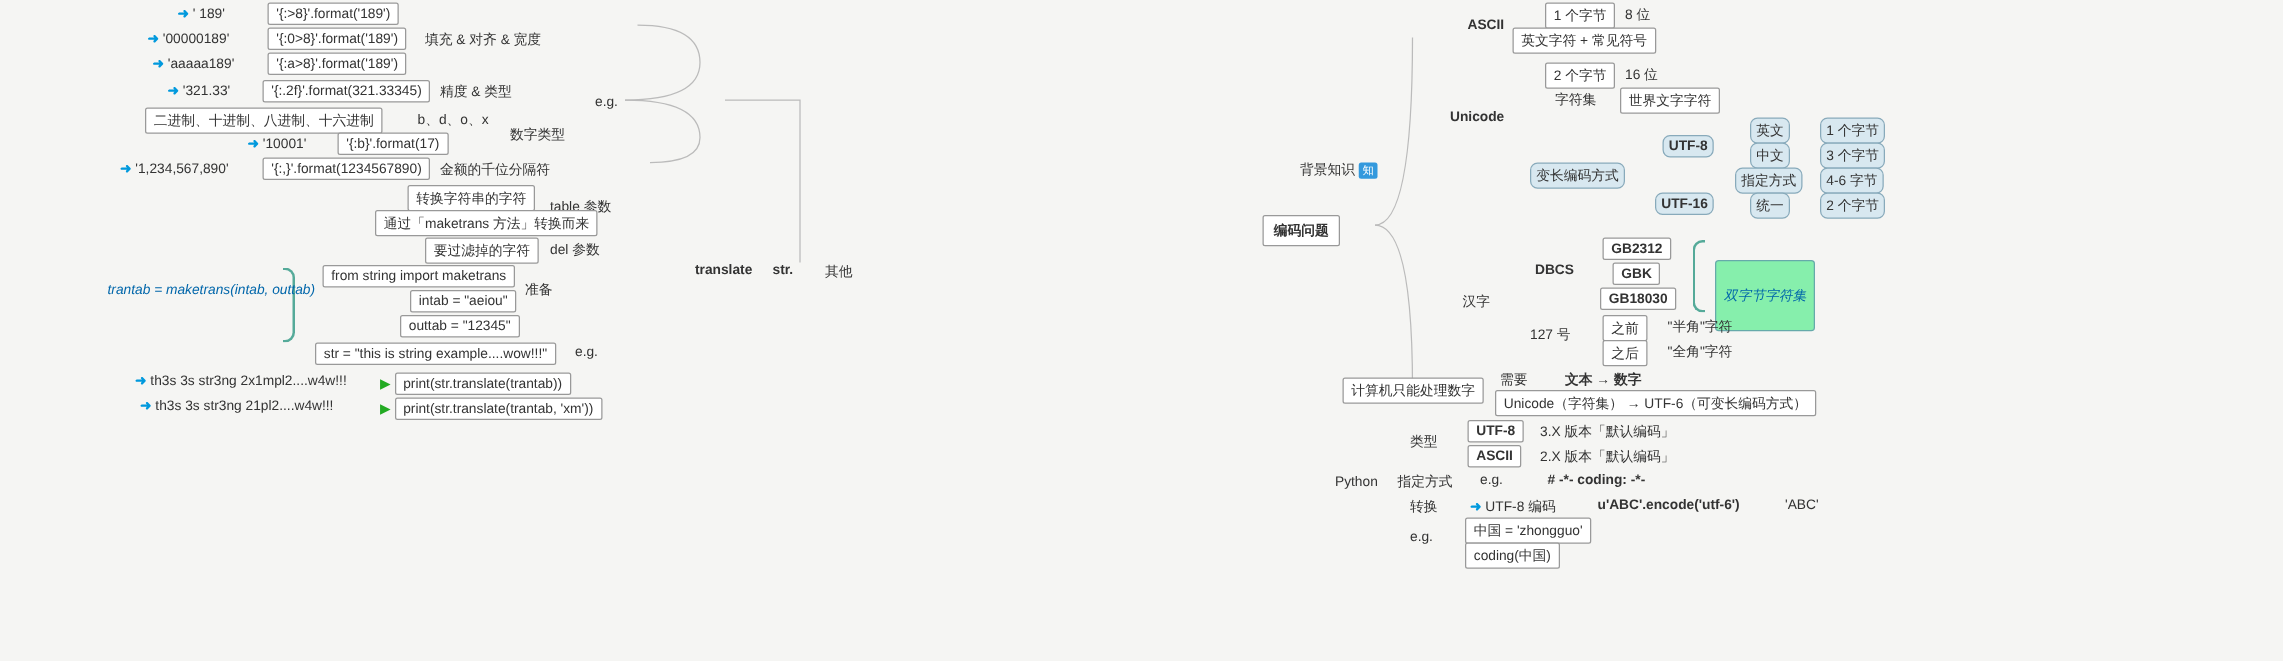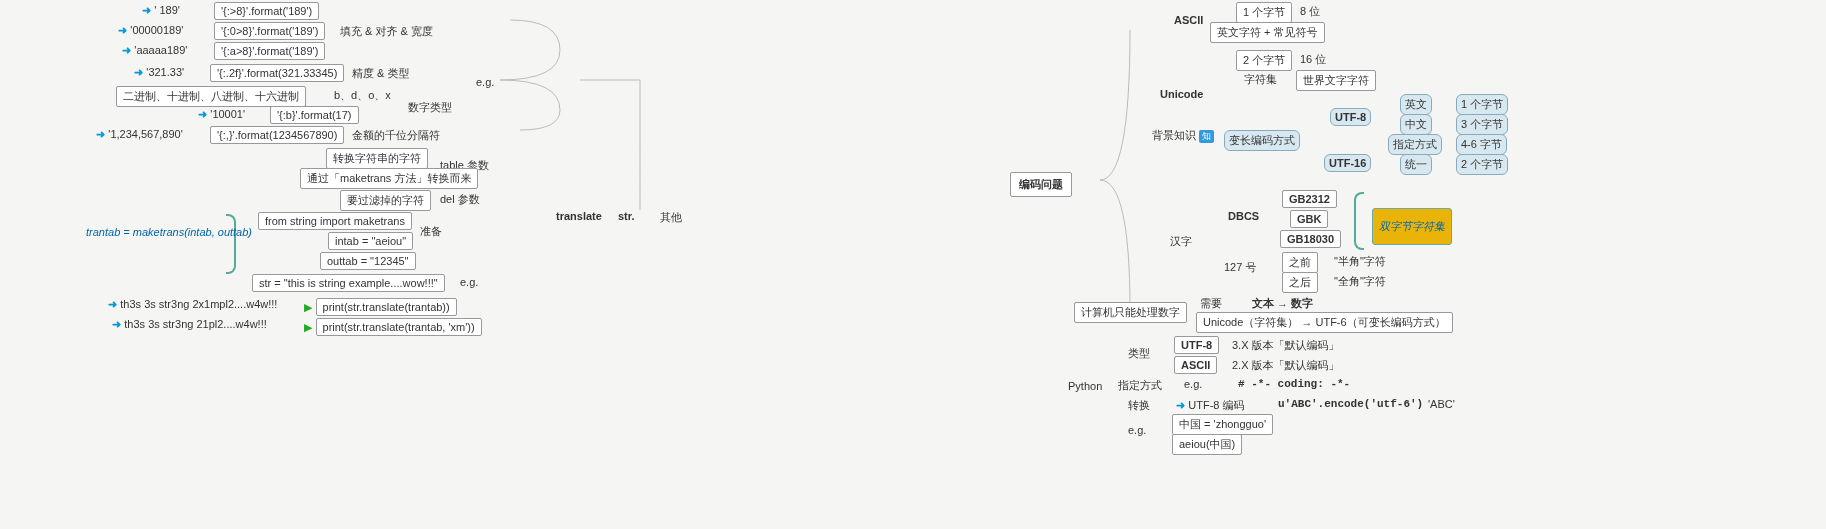--- a/index.html
+++ b/index.html
@@ -1,23 +1,23 @@
 <!DOCTYPE html>
 <html><head>
 <meta charset="utf-8">
 <style>
 body{margin:0;background:#f5f5f3;font-family:Arial,"Microsoft YaHei",sans-serif;font-size:11px;color:#333;width:1826px;height:529px;position:relative;overflow:hidden}
 .node{position:absolute;border:1px solid #999;background:#fff;padding:2px 6px;border-radius:2px;white-space:nowrap}
 .plain{position:absolute;white-space:nowrap}
 .bold{font-weight:bold}
 .blue-arrow{color:#0099dd;font-weight:bold}
 .green-arrow{color:#2a2}
-.code{font-family:Liberation Mono, monospace}
+.code{font-family:Liberation Sans, sans-serif}
 .italic{font-style:italic;color:#0066aa}
-.hl{background:#eab308;border:1px solid #6aa;border-radius:3px;padding:10px 6px}
+.hl{background:#86efac;border:1px solid #6aa;border-radius:3px;padding:20px 6px}
 .badge{display:inline-block;background:#3399dd;color:#fff;font-size:9px;padding:0 3px;border-radius:2px;margin-left:3px}
 .bracket{position:absolute;border-right:2px solid #5a9;border-top:2px solid #5a9;border-bottom:2px solid #5a9;border-radius:0 8px 8px 0;width:8px}
 .bracket-l{position:absolute;border-left:2px solid #5a9;border-top:2px solid #5a9;border-bottom:2px solid #5a9;border-radius:8px 0 0 8px;width:8px}
 svg{position:absolute;top:0;left:0;pointer-events:none}
 .cloud{position:absolute;border:1px solid #88aabb;background:#d8e8f0;border-radius:6px;padding:2px 4px}
 </style>
 </head>
 <body>
 
 <svg width="1826" height="529">
@@ -79,21 +79,21 @@
 <div class="plain" style="left:460px;top:276px">e.g.</div>
 
 <div class="plain" style="left:108px;top:298px"><span class="blue-arrow">➜</span> <span>th3s 3s str3ng 2x1mpl2....w4w!!!</span></div>
 <div class="plain" style="left:304px;top:298px"><span class="green-arrow">▶</span> <span class="node" style="position:relative;display:inline-block">print(str.translate(trantab))</span></div>
 
 <div class="plain" style="left:112px;top:318px"><span class="blue-arrow">➜</span> <span>th3s 3s str3ng 21pl2....w4w!!!</span></div>
 <div class="plain" style="left:304px;top:318px"><span class="green-arrow">▶</span> <span class="node" style="position:relative;display:inline-block">print(str.translate(trantab, 'xm'))</span></div>
 
 <div class="node bold" style="left:1010px;top:172px;padding:4px 8px">编码问题</div>
 
-<div class="plain" style="left:1152px;top:128px"><span>背景知识</span><span class="badge">知</span></div>
+<div class="plain" style="left:1040px;top:128px"><span>背景知识</span><span class="badge">知</span></div>
 
 <div class="plain bold" style="left:1174px;top:14px">ASCII</div>
 <div class="node" style="left:1236px;top:2px">1 个字节</div>
 <div class="plain" style="left:1300px;top:4px">8 位</div>
 <div class="node" style="left:1210px;top:22px">英文字符 + 常见符号</div>
 
 <div class="plain bold" style="left:1160px;top:88px">Unicode</div>
 <div class="node" style="left:1236px;top:50px">2 个字节</div>
 <div class="plain" style="left:1300px;top:52px">16 位</div>
 <div class="plain" style="left:1244px;top:72px">字符集</div>
@@ -142,13 +142,13 @@
 <div class="plain" style="left:1184px;top:378px">e.g.</div>
 <div class="plain bold code" style="left:1238px;top:378px"># -*- coding: -*-</div>
 
 <div class="plain" style="left:1128px;top:398px">转换</div>
 <div class="plain" style="left:1176px;top:398px"><span class="blue-arrow">➜</span> <span>UTF-8 编码</span></div>
 <div class="plain bold code" style="left:1278px;top:398px">u'ABC'.encode('utf-6')</div>
 <div class="plain" style="left:1428px;top:398px">'ABC'</div>
 
 <div class="plain" style="left:1128px;top:424px">e.g.</div>
 <div class="node" style="left:1172px;top:414px">中国 = 'zhongguo'</div>
-<div class="node" style="left:1172px;top:434px">aeiou(中国)</div>
+<div class="node" style="left:1172px;top:434px">coding(中国)</div>
 
 </body></html>

